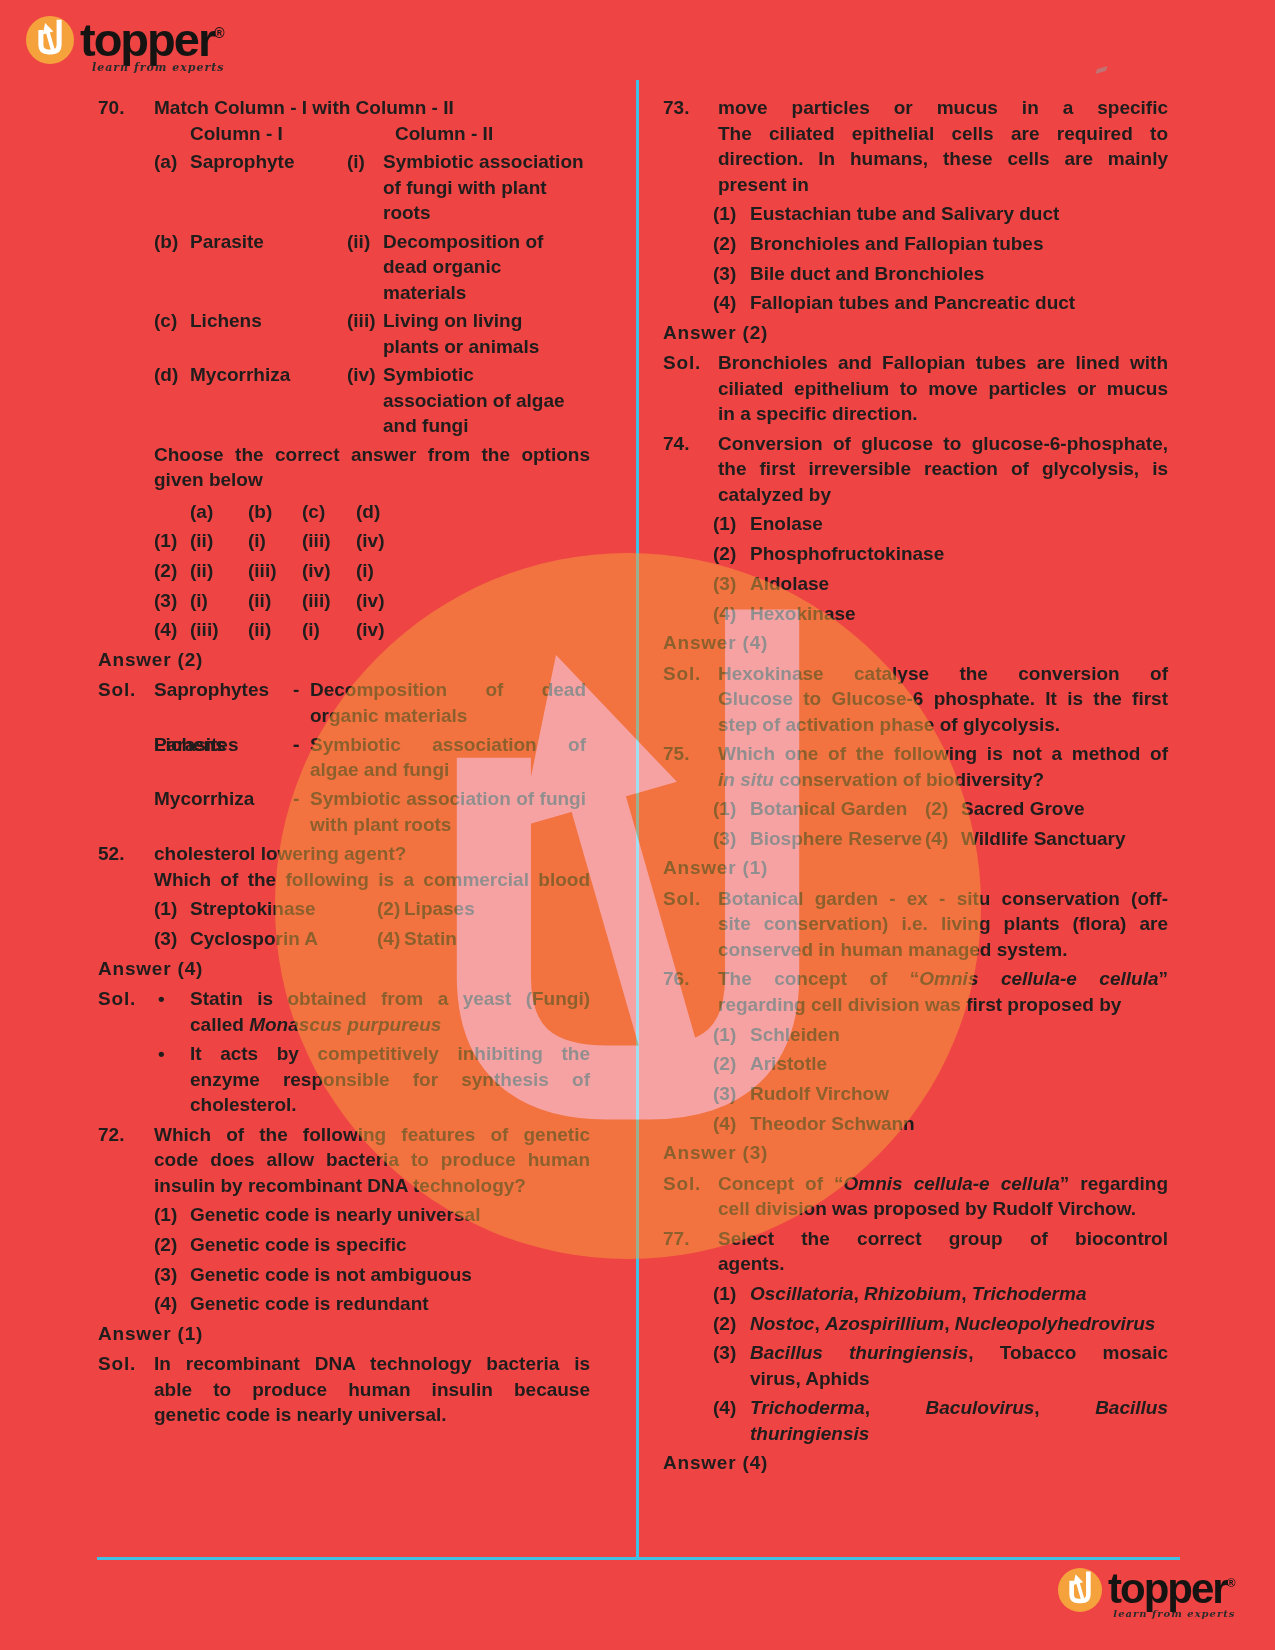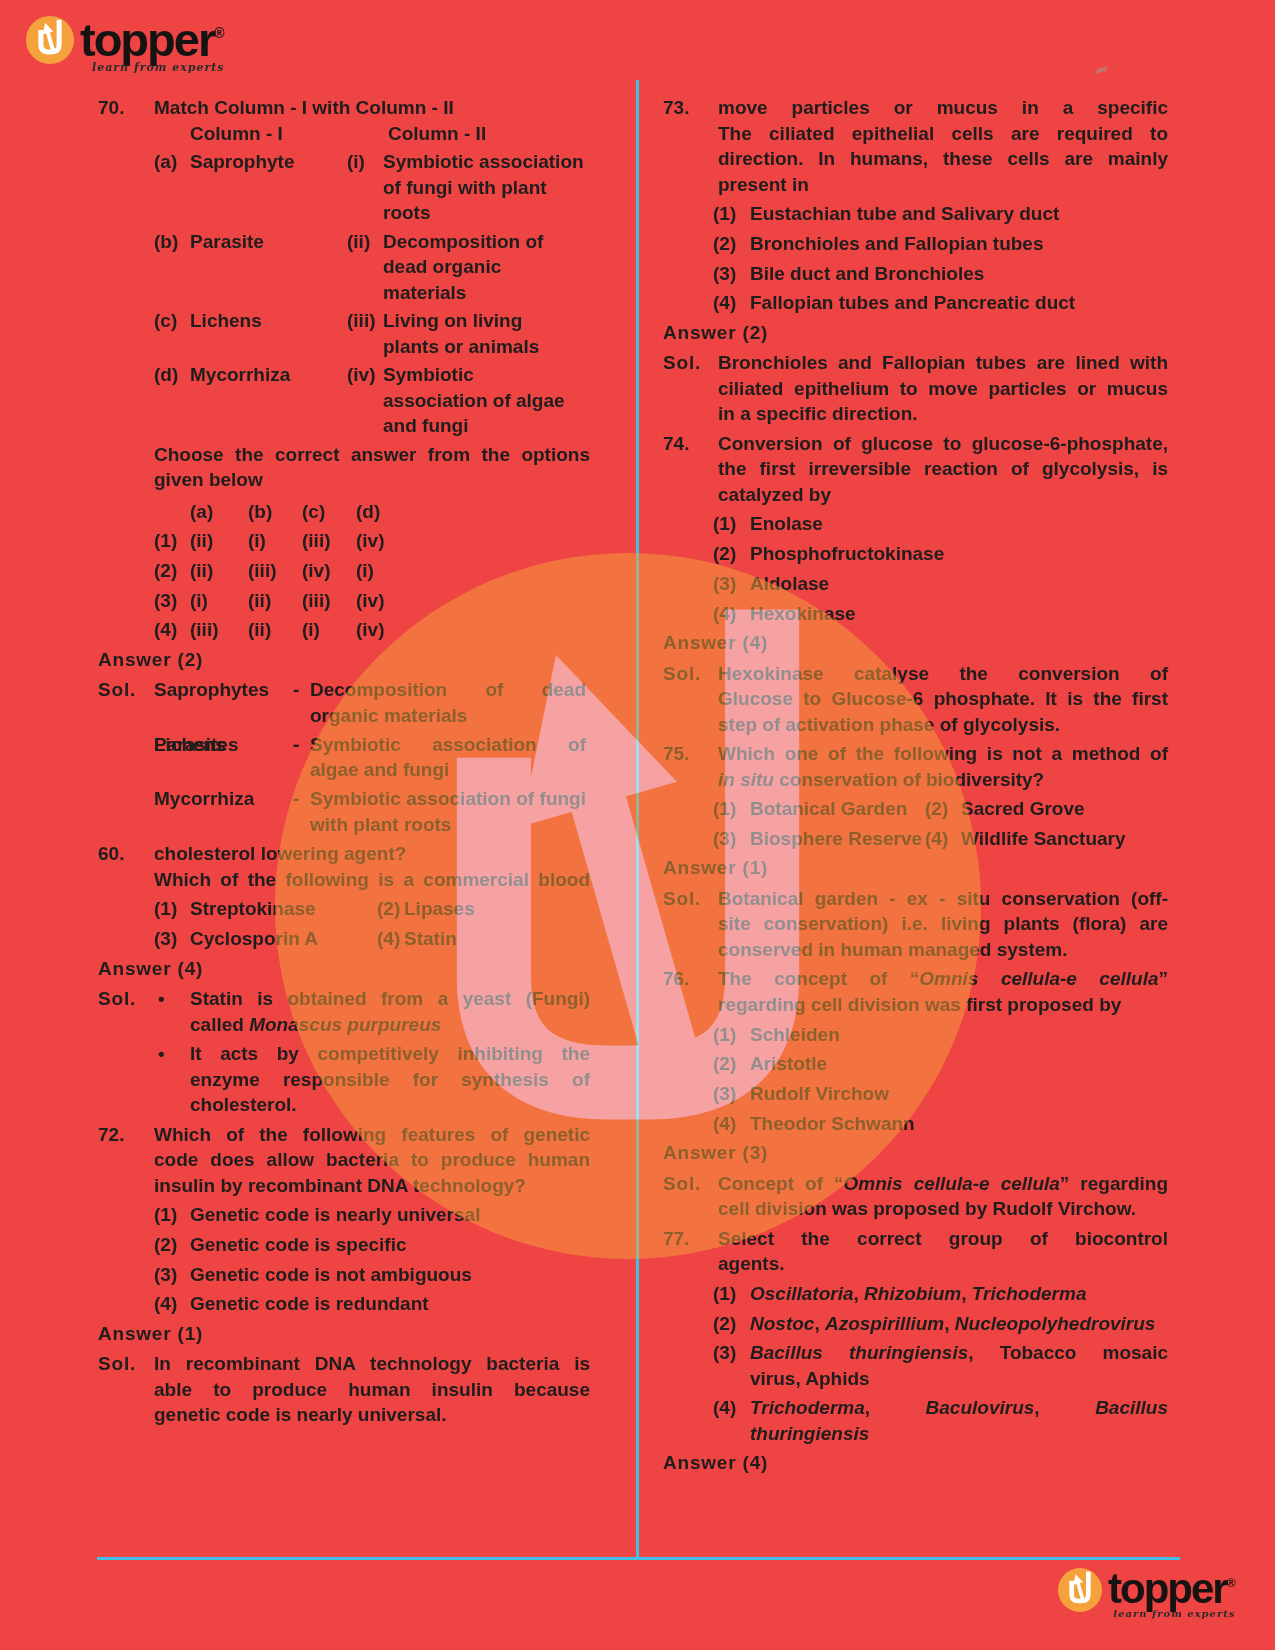--- a/index.html
+++ b/index.html
@@ -42,21 +42,21 @@
   
   .hang{position:relative;}
   .cl .hang{padding-left:56px;}
   .cr .hang{padding-left:55px;}
   .num{position:absolute;left:0;top:0;line-height:25.5px;}
   .q,.para{margin-top:4px;}
   .para{margin-top:3px;}
   
   .colheads{position:relative;}
   .ch1{position:absolute;left:92px;}
-  .ch2{position:absolute;left:290px;}
+  .ch2{position:absolute;left:297px;}
   
   .matchrow{position:relative;margin-top:3px;}
   .ml{position:absolute;left:56px;line-height:25.5px;}
   .mterm{position:absolute;left:92px;line-height:25.5px;}
   .mr{position:absolute;left:249px;line-height:25.5px;}
   .mdesc{margin-left:285px;width:205px;}
   
   .grid{margin-top:6px;}
   .gridln{position:relative;height:25.5px;line-height:25.5px;}
   .gridrow{margin-top:4.2px;}
@@ -248,21 +248,21 @@
         <div class="smrow">
           <span class="smterm">Mycorrhiza</span>
           <span class="smdash">-</span>
           <div class="smdesc">
             <div class="ln jl">Symbiotic association of fungi</div>
             <div class="ln">with plant roots</div>
           </div>
         </div>
       </div>
       <div class="hang q">
-        <span class="num">60.</span>
+        <span class="num">52.</span>
         <div class="ln">cholesterol lowering agent?</div>
         <div class="ln jl">Which of the following is a commercial blood</div>
       </div>
       <div class="opts">
         <div class="opt2row">
           <span class="o2l1">(1)</span>
           <span class="o2t1">Streptokinase</span>
           <span class="o2l2">(2)</span>
           <span class="o2t2">Lipases</span>
         </div>

